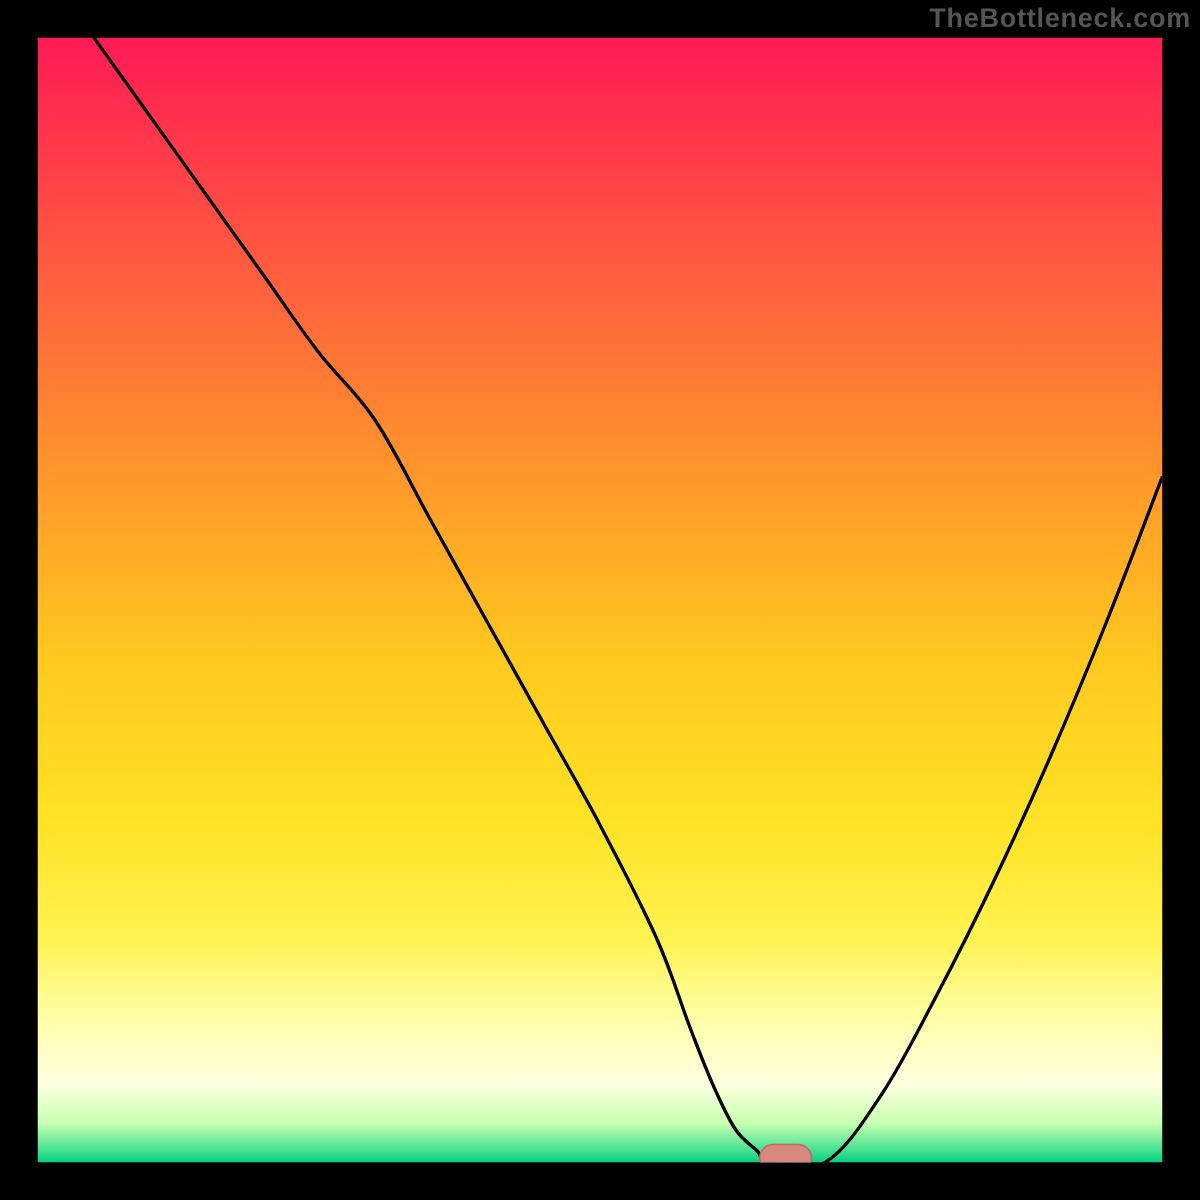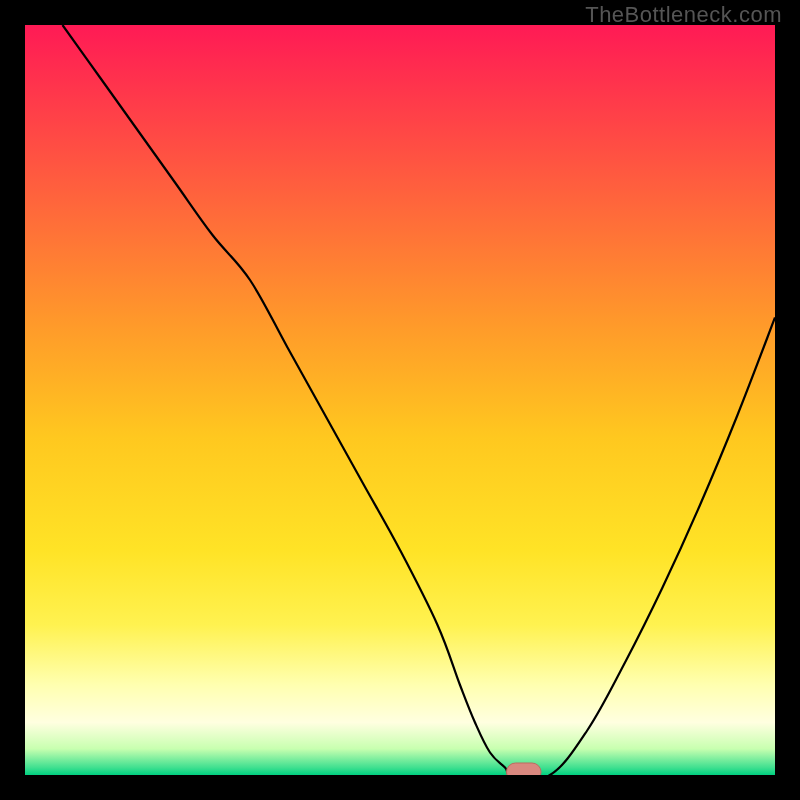--- a/index.html
+++ b/index.html
@@ -13,24 +13,24 @@
   }
   .frame {
     position: relative;
     width: 800px;
     height: 800px;
     background: #000;
   }
   .watermark {
     position: absolute;
     top: 2px;
-    right: 18px;
+    right: 6px;
     color: #555;
-    font-size: 22px;
-    font-weight: normal;
+    font-size: 18px;
+    font-weight: bold;
     letter-spacing: 0.5px;
     z-index: 10;
   }
   .plot-area {
     position: absolute;
     left: 25px;
     top: 25px;
     width: 750px;
     height: 750px;
   }

